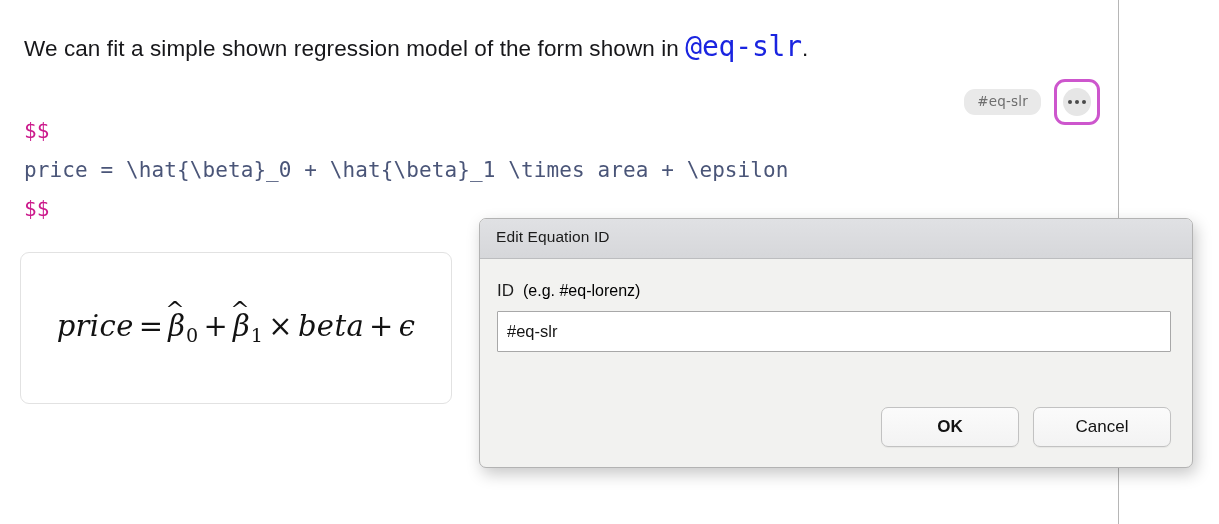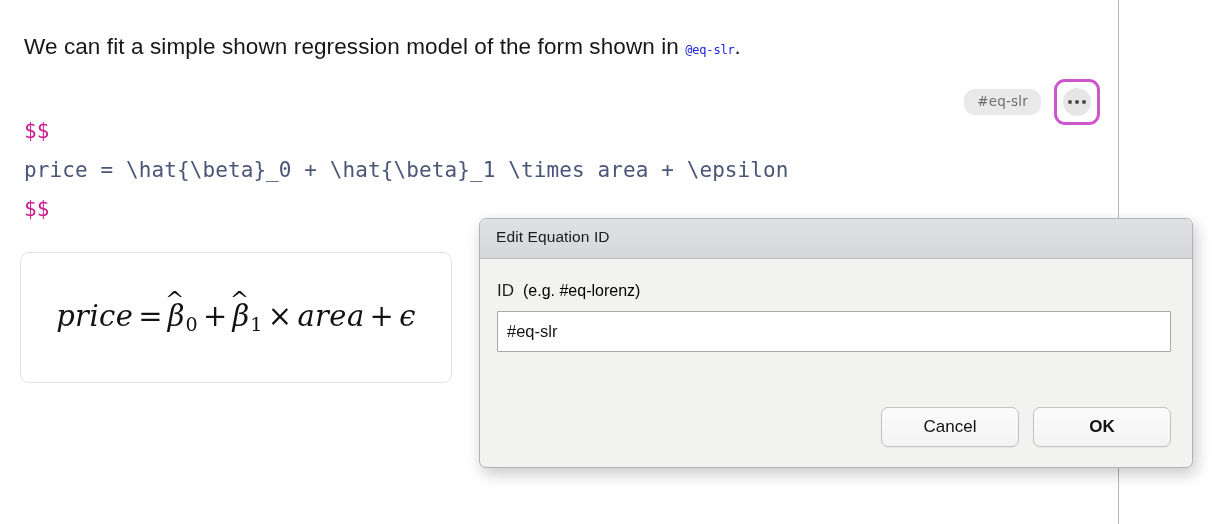--- a/index.html
+++ b/index.html
@@ -39,21 +39,21 @@
     left: 24px;
     top: 30px;
     font-size: 22.5px;
     line-height: 34px;
     color: #17171a;
     letter-spacing: 0.1px;
     white-space: nowrap;
   }
   .cross-ref {
     font-family: "DejaVu Sans Mono", monospace;
-    font-size: 12px;
+    font-size: 28px;
     color: #1a24e0;
     letter-spacing: -0.2px;
   }
   .prose-period { color: #17171a; }
 
   
   #equation-controls {
     position: absolute;
     right: 119px;
     top: 79px;
@@ -114,21 +114,21 @@
     letter-spacing: 0.1px;
   }
   .math-delim { color: #cc1a8c; }
 
   
   #math-preview {
     position: absolute;
     left: 20px;
     top: 252px;
     width: 432px;
-    height: 131px;
+    height: 152px;
     box-sizing: border-box;
     border: 1px solid #e2e2e2;
     border-radius: 9px;
     background: #ffffff;
     display: flex;
     align-items: center;
     justify-content: center;
   }
   #math-preview-formula {
     font-family: "DejaVu Serif", "Liberation Serif", serif;
@@ -262,34 +262,34 @@
       </span>
     </div>
   </div>
 
   <div id="latex-source"><span class="math-delim">$$</span>
 <span>price = \hat{\beta}_0 + \hat{\beta}_1 \times area + \epsilon</span>
 <span class="math-delim">$$</span></div>
 
   <div id="math-preview">
     <div id="math-preview-formula">
-      <span>price</span><span class="mp-op">=</span><span class="mp-hat"><span class="mp-hatmark">^</span><span>β</span></span><span class="mp-sub">0</span><span class="mp-op">+</span><span class="mp-hat"><span class="mp-hatmark">^</span><span>β</span></span><span class="mp-sub">1</span><span class="mp-op">×</span><span>area</span><span class="mp-op">+</span><span>ϵ</span>
+      <span>price</span><span class="mp-op">=</span><span class="mp-hat"><span class="mp-hatmark">^</span><span>β</span></span><span class="mp-sub">0</span><span class="mp-op">+</span><span class="mp-hat"><span class="mp-hatmark">^</span><span>β</span></span><span class="mp-sub">1</span><span class="mp-op">×</span><span>beta</span><span class="mp-op">+</span><span>ϵ</span>
     </div>
   </div>
 
   <div id="edit-id-dialog">
     <div id="dialog-titlebar">
       <span id="dialog-title">Edit Equation ID</span>
     </div>
     <div id="dialog-body">
       <div id="id-field-label-row">
         <span id="id-field-label">ID</span>
         <span id="id-field-hint">(e.g. #eq-lorenz)</span>
       </div>
       <input id="id-input" type="text" value="#eq-slr" style="">
     </div>
     <div id="dialog-button-row">
+      <button class="dialog-button" id="dialog-ok-button">OK</button>
       <button class="dialog-button" id="dialog-cancel-button">Cancel</button>
-      <button class="dialog-button" id="dialog-ok-button">OK</button>
     </div>
   </div>
 
 </div>
 
 </body></html>

